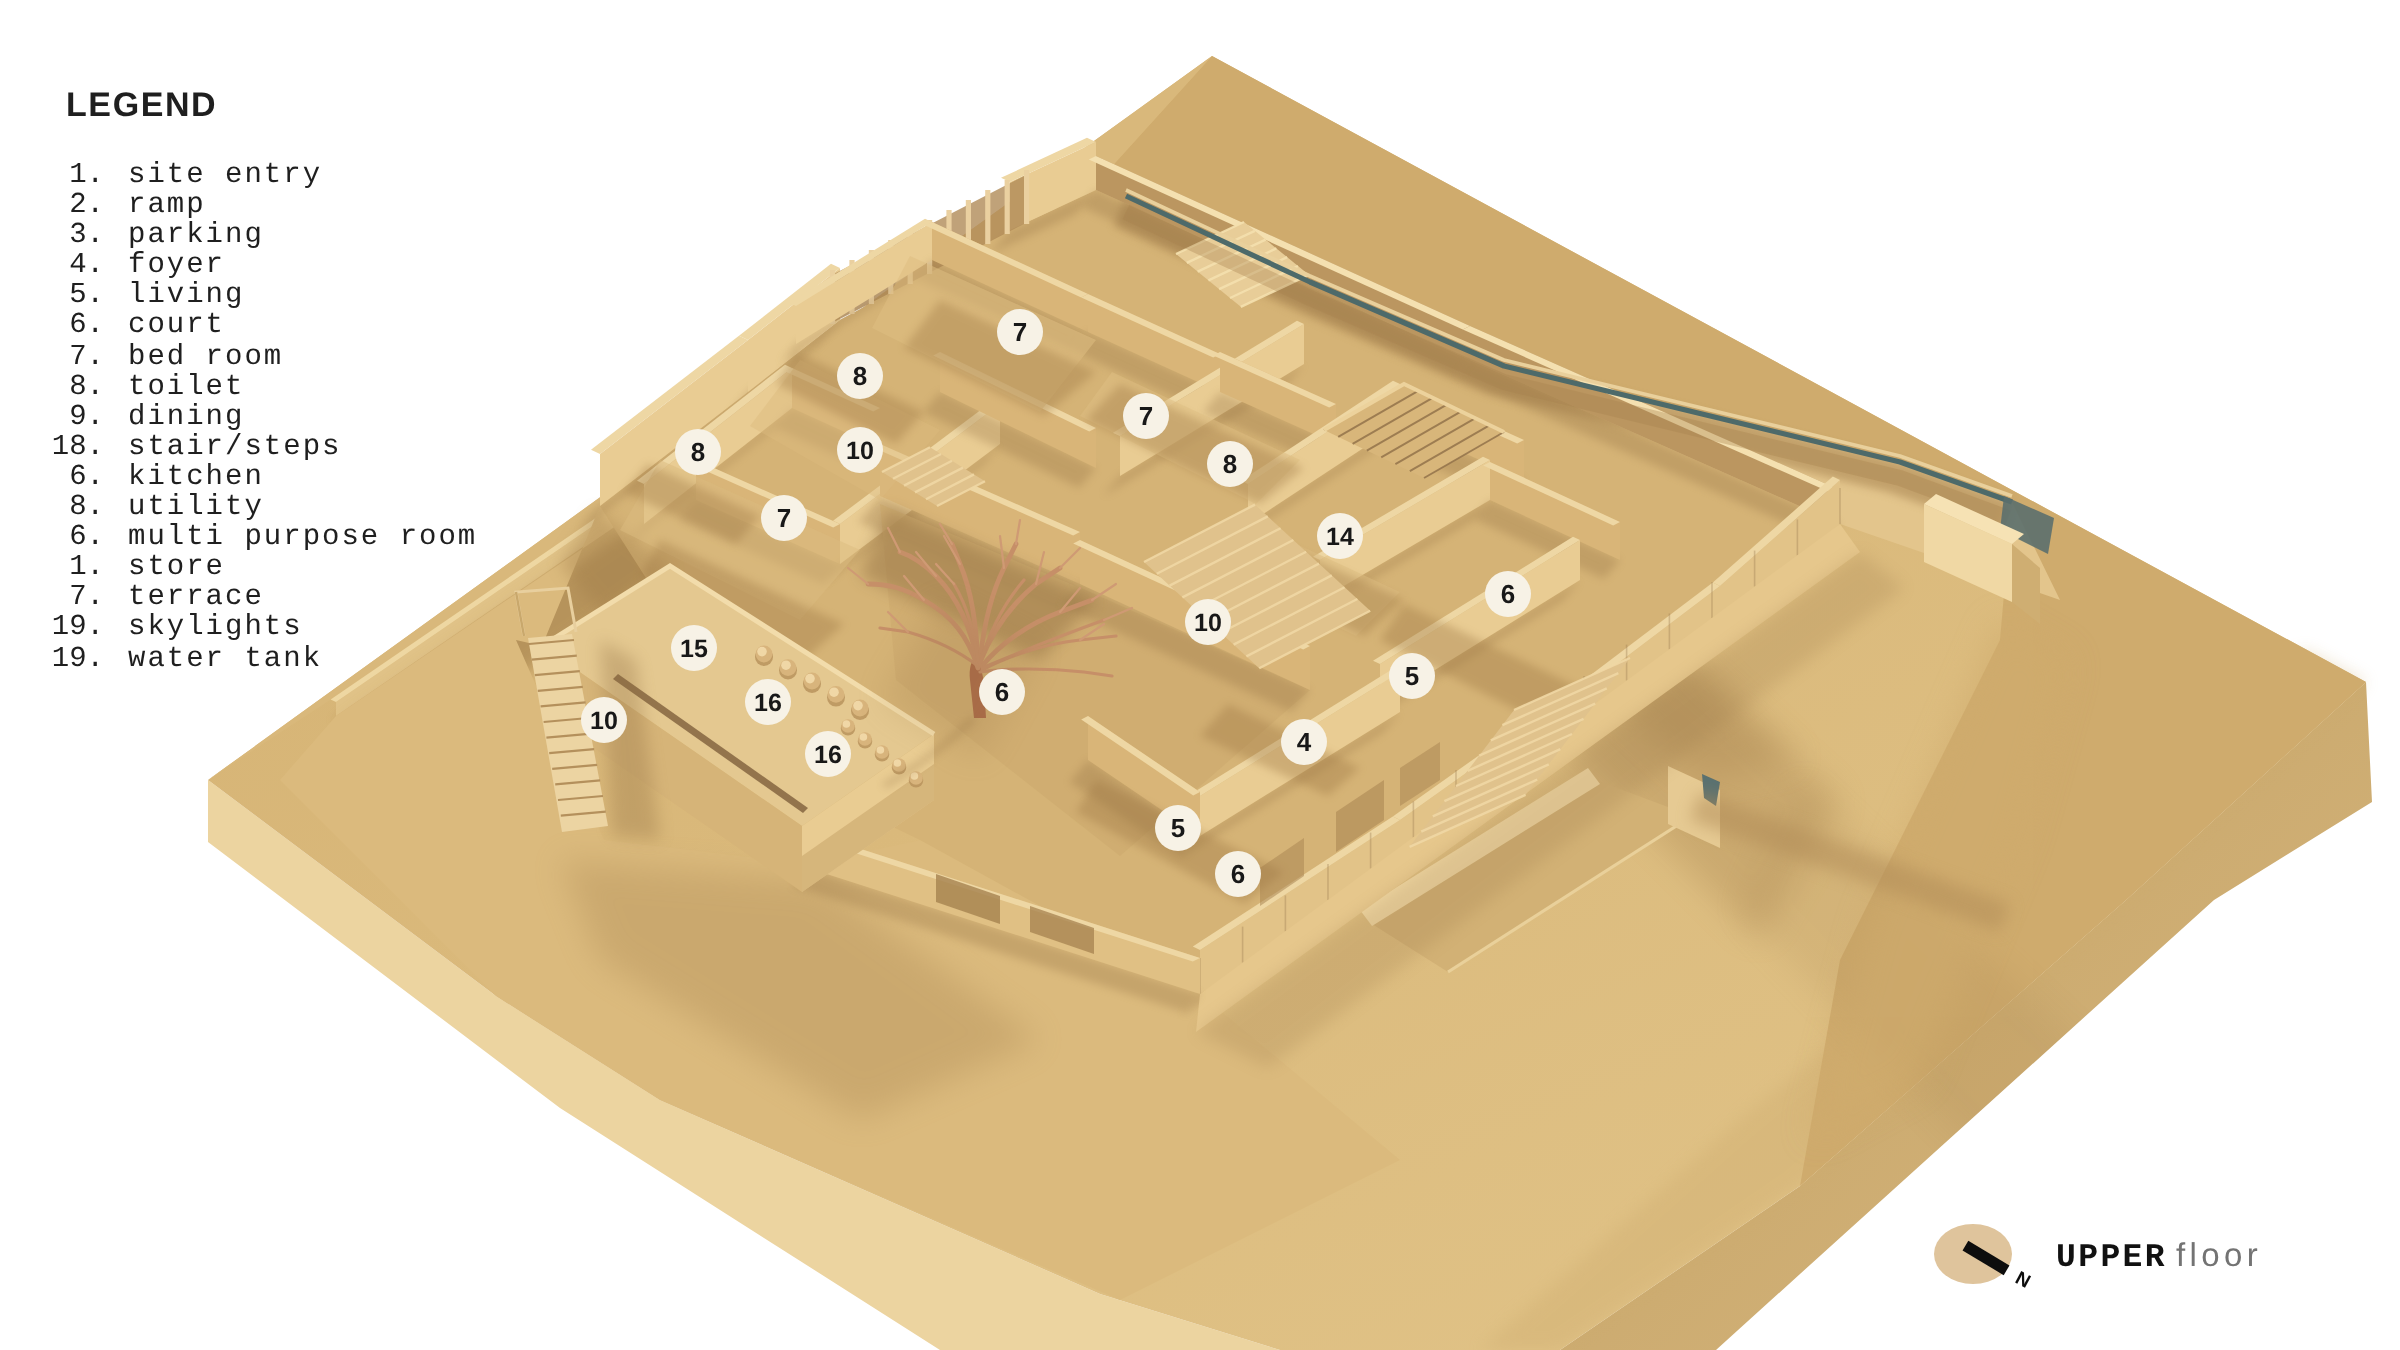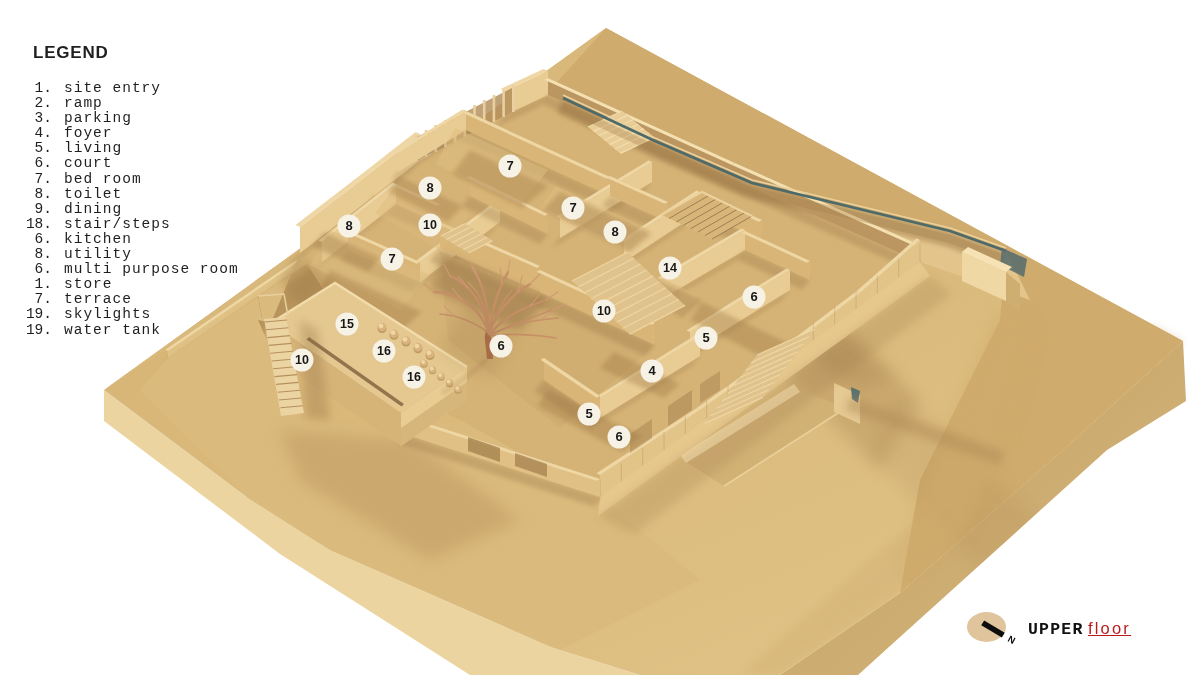--- a/index.html
+++ b/index.html
@@ -4,21 +4,21 @@
 html,body{margin:0;padding:0;background:#ffffff;width:1200px;height:675px;overflow:hidden;}
 #page{position:relative;width:1200px;height:675px;font-family:"Liberation Sans",sans-serif;}
 #model{position:absolute;top:0;left:0;}
 .legend{position:absolute;left:0;top:0;color:#1f1f1f;}
 .legend h1{position:absolute;left:33px;top:43px;font-size:17px;font-weight:bold;letter-spacing:0.8px;margin:0;}
 .legend ol{position:absolute;left:0;top:81px;margin:0;padding:0;list-style:none;font-size:14.5px;letter-spacing:1.0px;font-family:Liberation Mono, monospace;}
 .legend li{height:15.1px;line-height:15.1px;white-space:nowrap;}
 .legend .n{display:inline-block;width:52px;text-align:right;margin-right:12px;letter-spacing:0;}
 .footer{position:absolute;left:1028px;top:619px;color:#111;}
 .footer .upper{font-size:16.5px;font-weight:bold;letter-spacing:1.2px;font-family:Liberation Mono, monospace;}
-.footer .floor{font-size:16.5px;font-weight:normal;letter-spacing:2.2px;color:#b91c1c;text-decoration:underline;}
+.footer .floor{font-size:16.5px;font-weight:normal;letter-spacing:2.2px;color:#737373;}
 </style></head>
 <body>
 <div id="page">
 
 <svg id="model" width="1200" height="675" viewBox="0 0 1200 675">
       <defs>
 <filter id="b2" x="-40%" y="-40%" width="180%" height="180%">
           <feGaussianBlur stdDeviation="2"></feGaussianBlur>
         </filter>
 <filter id="b4" x="-40%" y="-40%" width="180%" height="180%">

